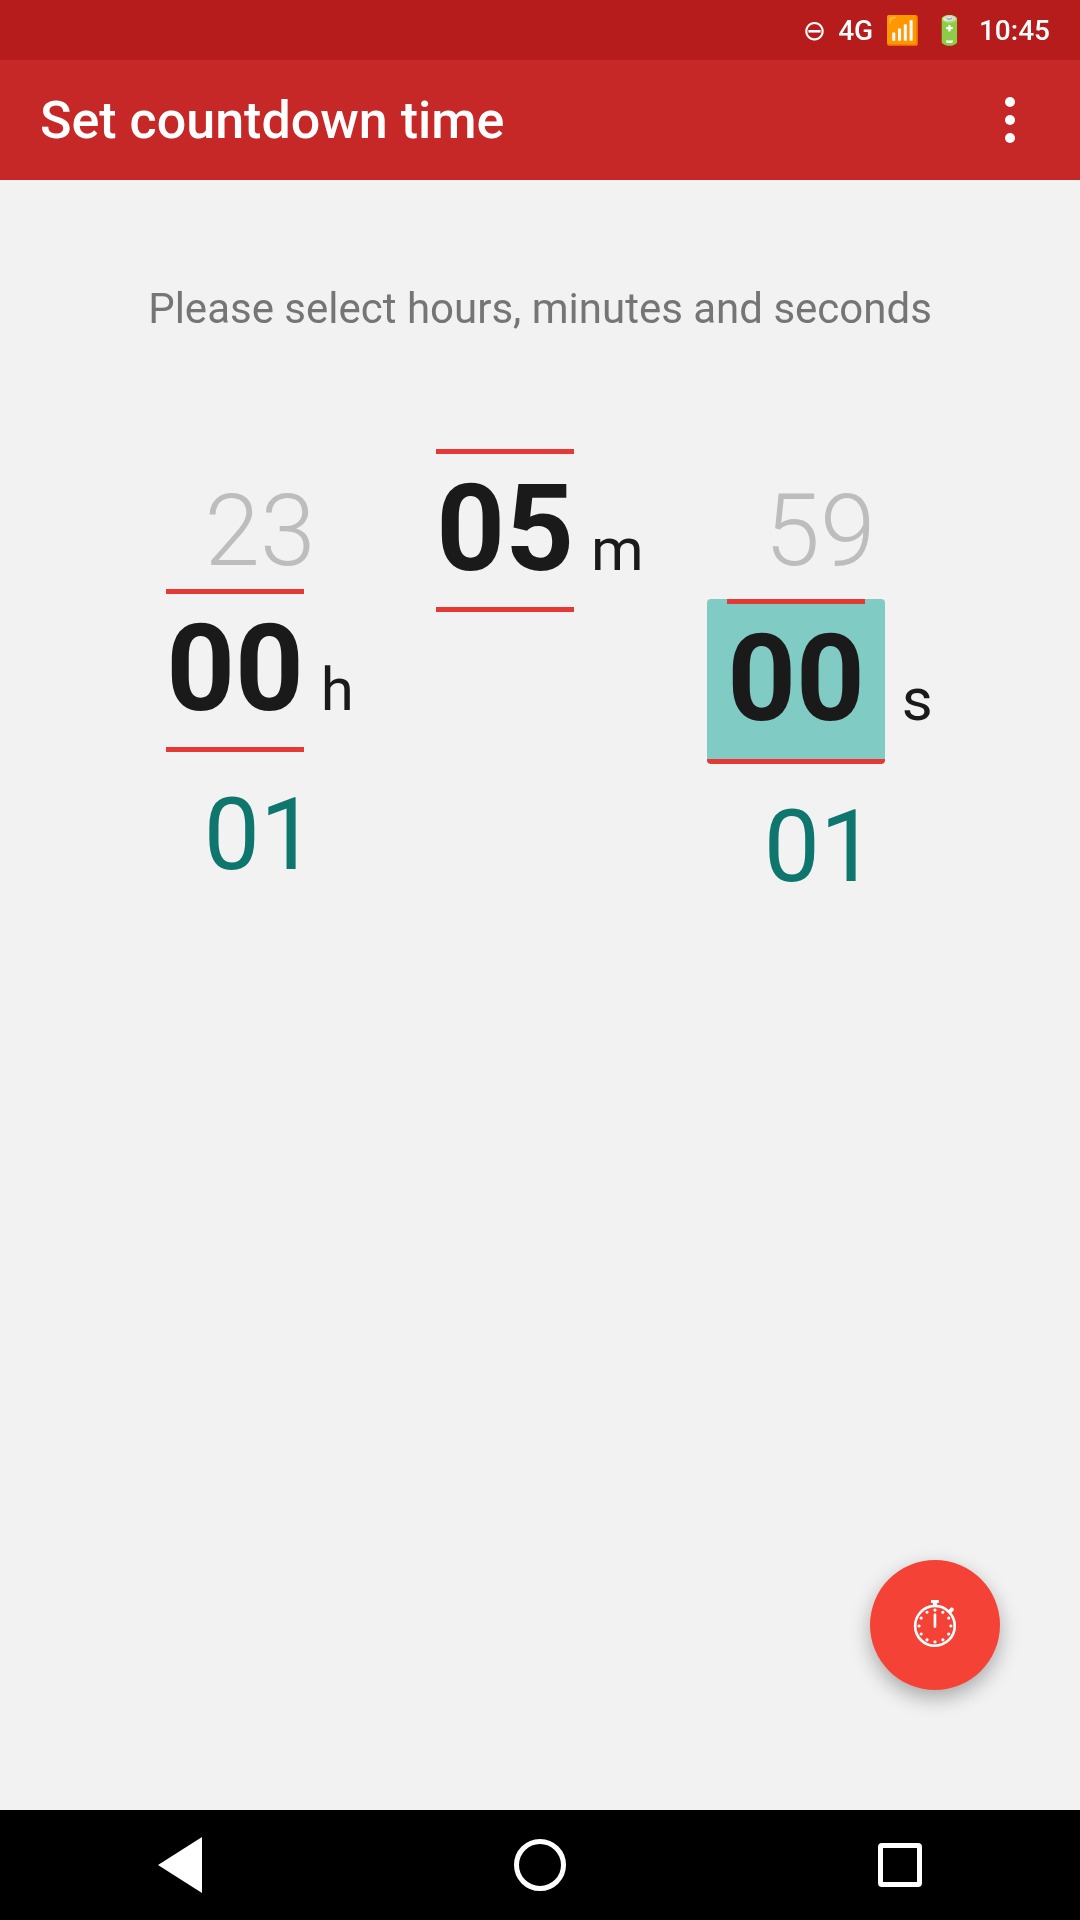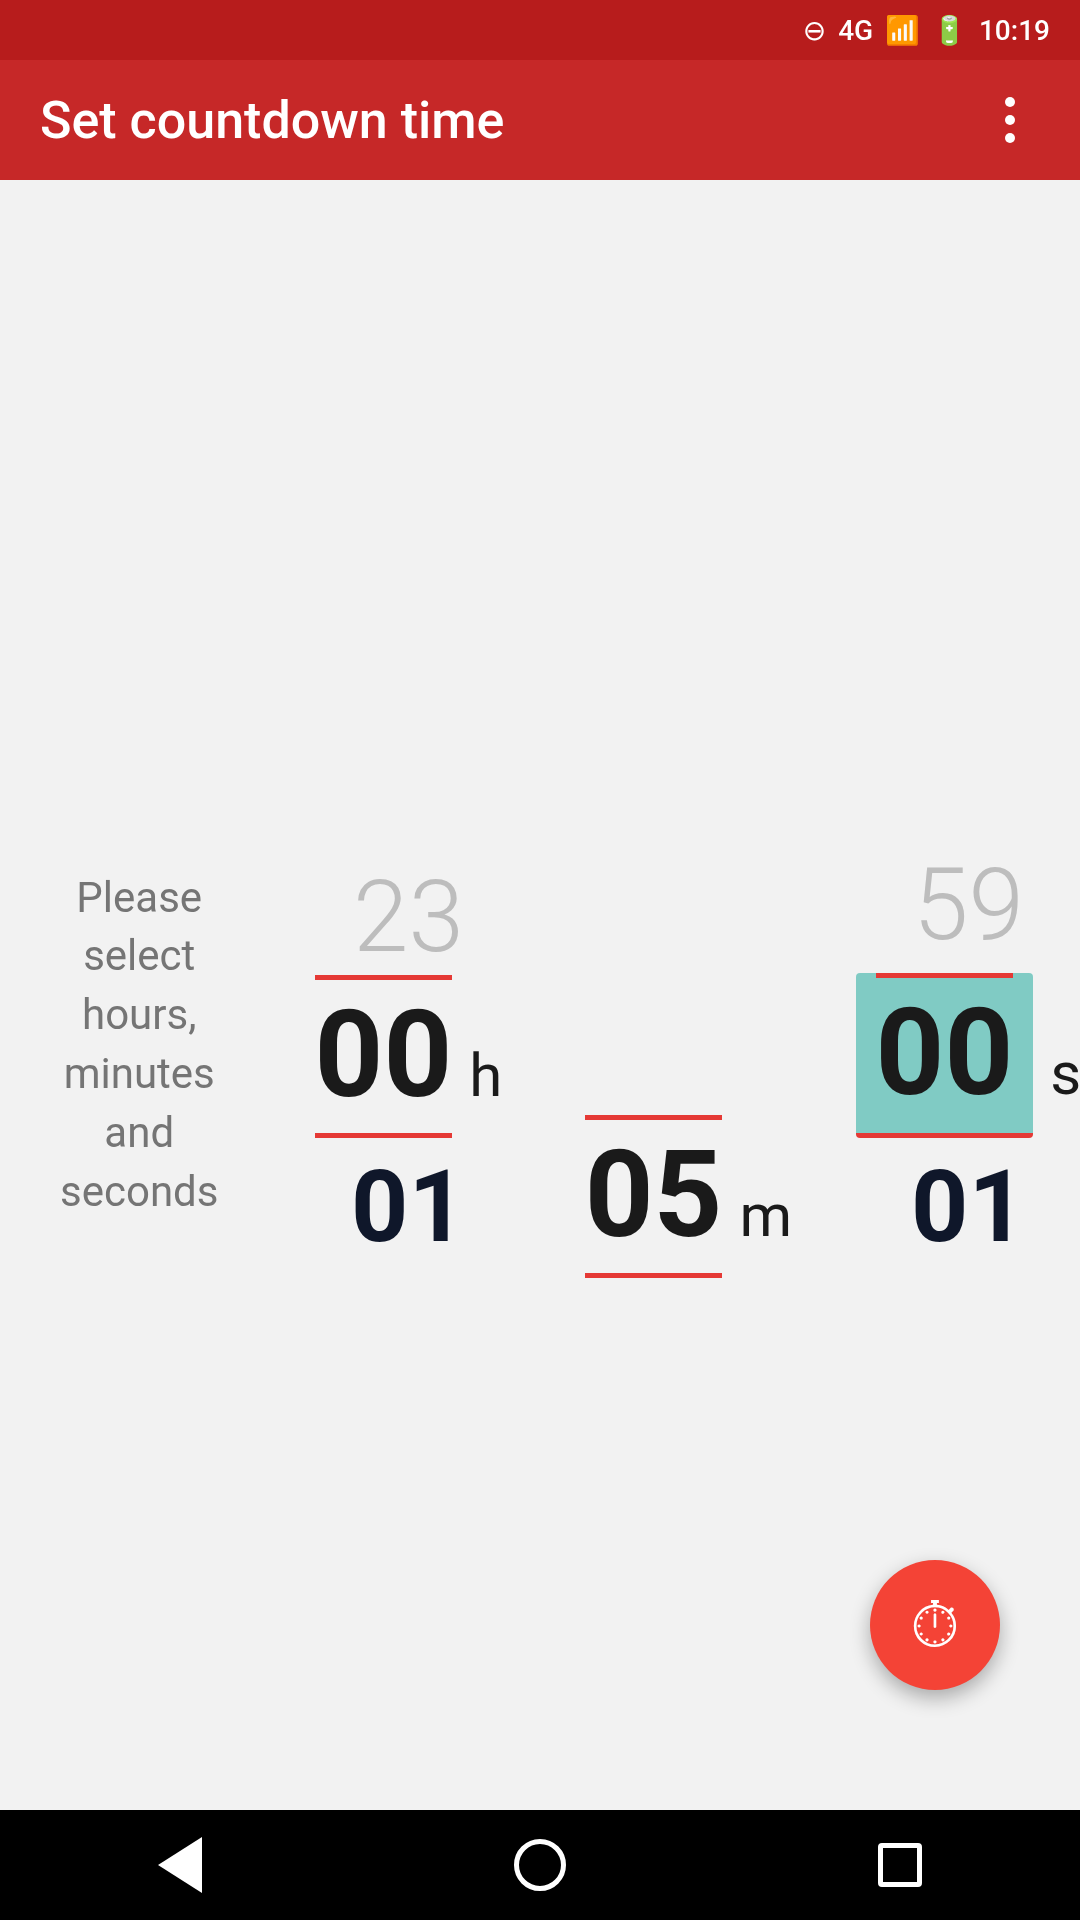--- a/index.html
+++ b/index.html
@@ -74,40 +74,40 @@
       height: 10px;
       background: white;
       border-radius: 50%;
     }
 
     
     .main-content {
       flex: 1;
       background: #f2f2f2;
       display: flex;
-      flex-direction: row;
+      flex-direction: column;
       align-items: center;
       position: relative;
       border-radius: 12px;
     }
 
     .subtitle {
       color: #757575;
       font-size: 42px;
       text-align: center;
       margin-top: 100px;
       line-height: 1.4;
       padding: 0 60px;
     }
 
     
     .time-picker {
       margin-top: 120px;
       display: flex;
-      align-items: flex-end;
+      align-items: flex-start;
       justify-content: center;
       gap: 0;
     }
 
     .time-column {
       display: flex;
       flex-direction: column;
       align-items: center;
       width: 260px;
     }
@@ -168,26 +168,26 @@
     .time-label {
       font-size: 60px;
       font-weight: 400;
       color: #1a1a1a;
       margin-left: 6px;
       margin-bottom: 8px;
     }
 
     .time-below {
       font-size: 100px;
-      color: #0f172a;
-      font-weight: 700;
+      color: #0f766e;
+      font-weight: 400;
       height: 140px;
       display: flex;
       align-items: flex-start;
-      padding-top: 10px;
+      padding-top: 24px;
     }
 
     .time-separator {
       width: 20px;
     }
 
     
     .fab {
       position: absolute;
       bottom: 120px;
@@ -256,21 +256,21 @@
   </style>
 </head>
 <body>
 
 <div class="status-bar">
   <div class="status-bar-icons">
     <span class="status-icon">⊖</span>
     <span class="status-icon">4G</span>
     <span class="status-icon">📶</span>
     <span class="status-icon">🔋</span>
-    <span class="status-icon">10:19</span>
+    <span class="status-icon">10:45</span>
   </div>
 </div>
 
 <div class="top-bar">
   <span class="top-bar-title">Set countdown time</span>
   <div class="menu-icon">
     <div class="menu-dot"></div>
     <div class="menu-dot"></div>
     <div class="menu-dot"></div>
   </div>

